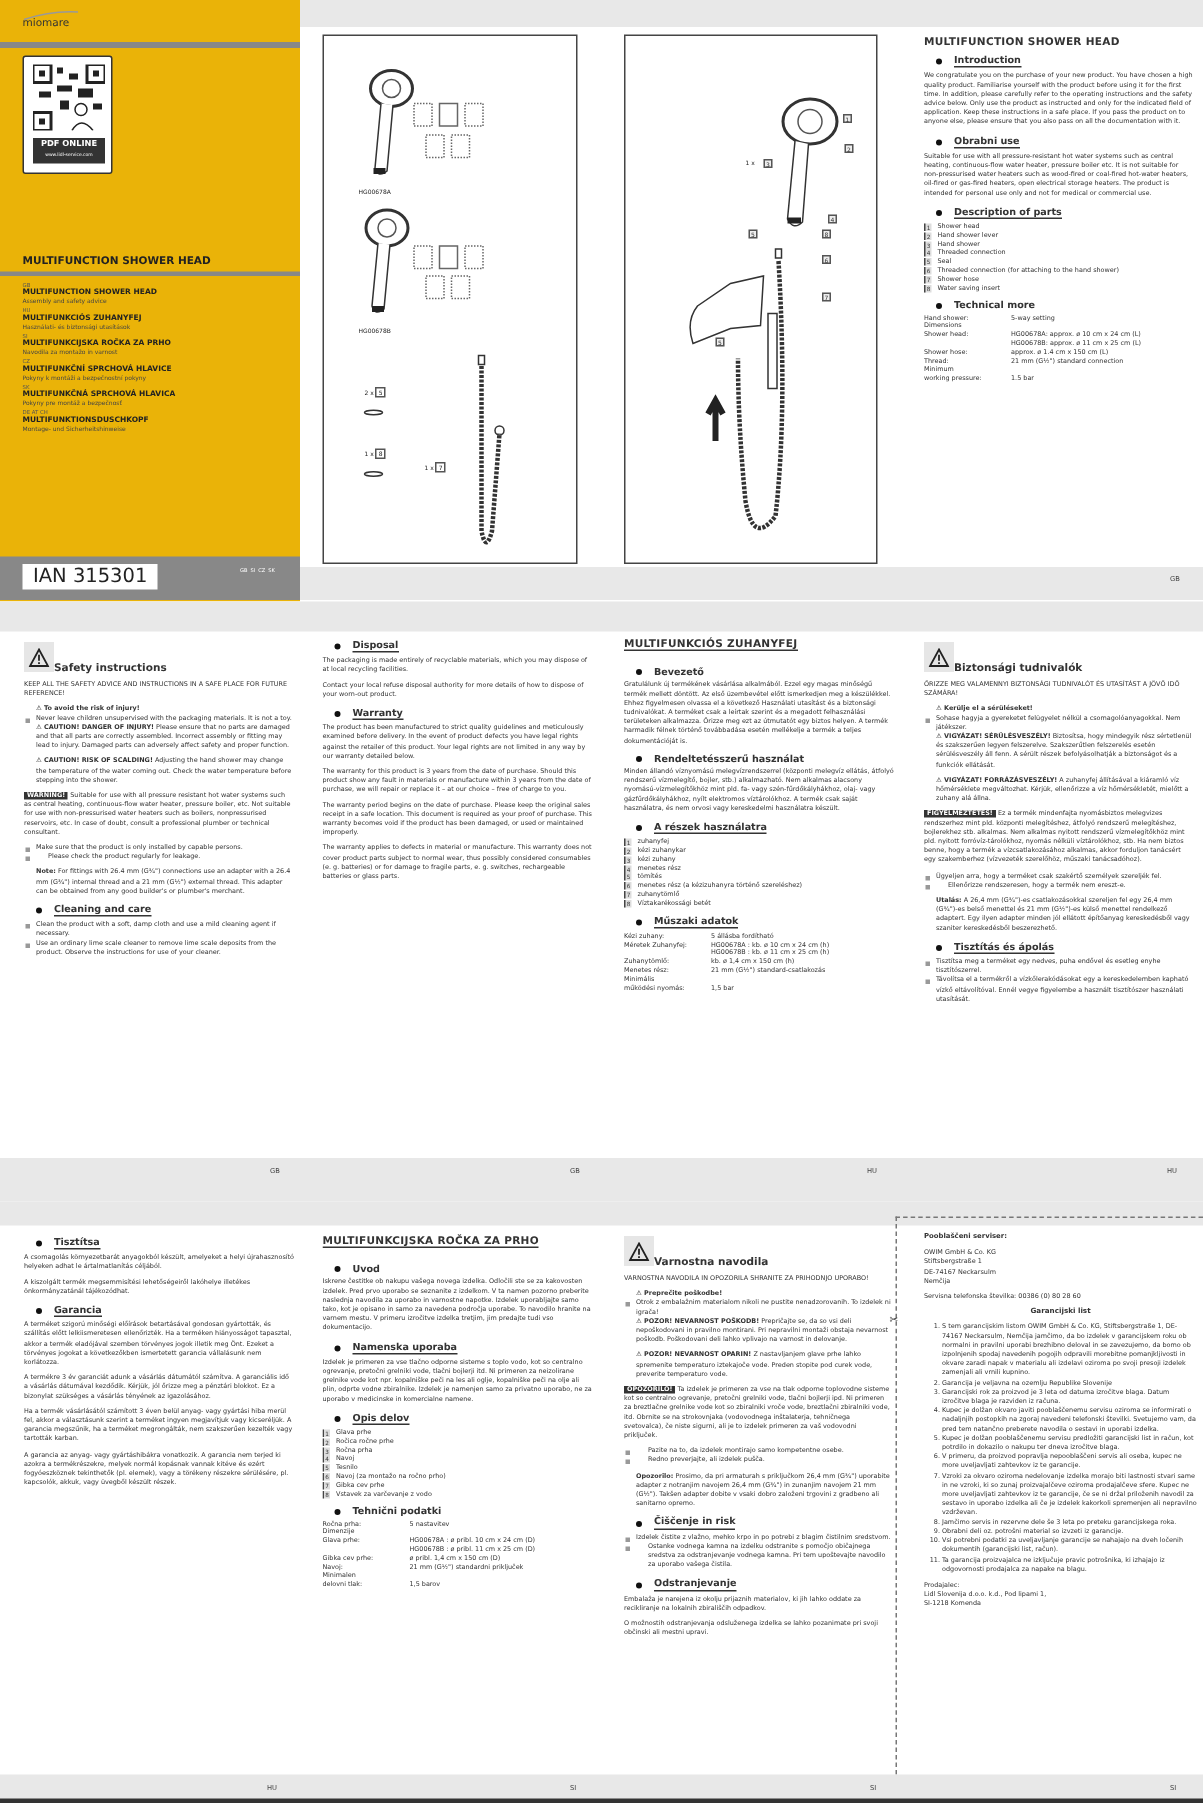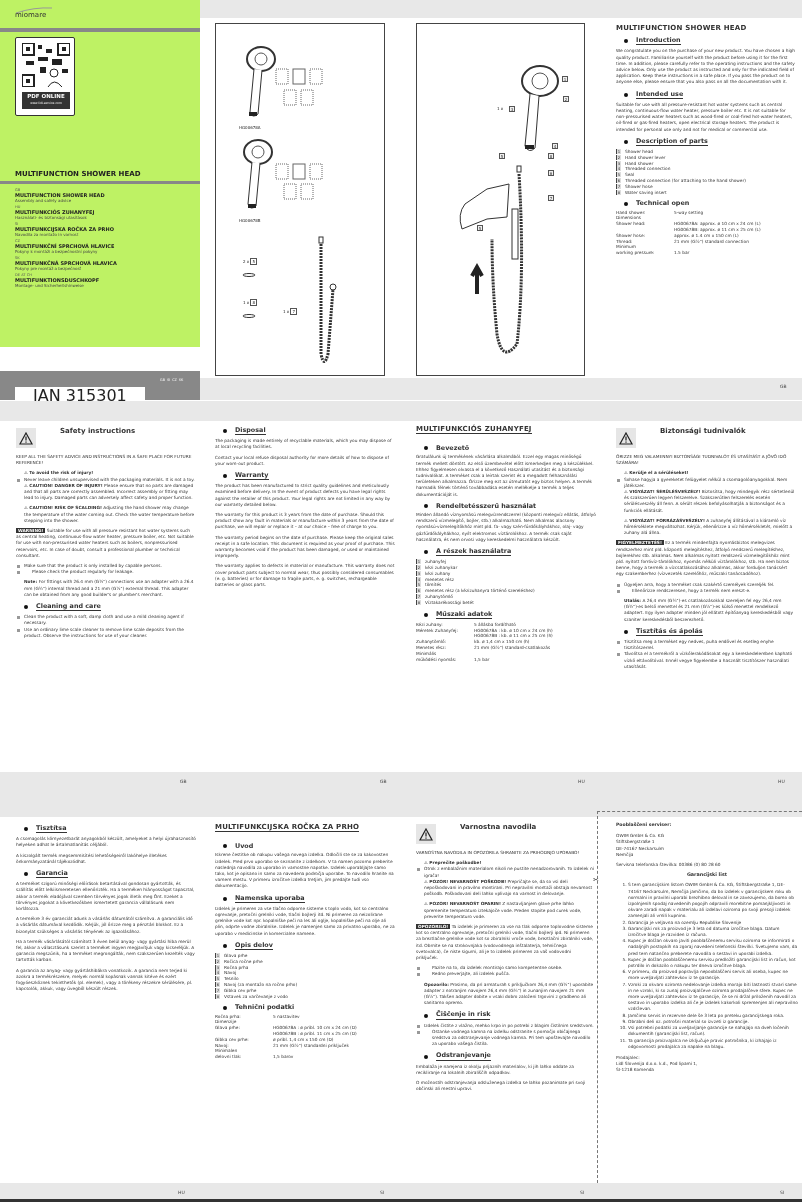--- a/index.html
+++ b/index.html
@@ -9,21 +9,21 @@
 .topband{position:absolute;left:0;top:0;width:802px;height:18px;background:#e8e8e8}
 .botband{position:absolute;left:0;bottom:0;width:802px;height:30px;background:#e8e8e8}
 .pg{position:absolute;top:18px;width:200px;height:353px;overflow:hidden}
 .txt{font-size:4.3px;line-height:6.2px;color:#333}
 .p{margin-bottom:4px}
 .h2{font-size:6.4px;font-weight:bold;margin:5px 0 3px 8px;display:flex;align-items:center;gap:8px}
 .h2 .dot{width:4px;height:4px;border-radius:50%;background:#111;display:inline-block}
 .h2 span.u{border-bottom:0.6px solid #333;padding-bottom:1px}
 .ttl{font-size:7px;font-weight:bold;margin:4px 0 6px;letter-spacing:0.2px}
 .ttl.u{border-bottom:0.8px solid #333;display:inline-block;padding-bottom:1px}
-.safety-h{display:flex;align-items:flex-start;gap:24px;margin:4px 0 6px}
+.safety-h{display:flex;align-items:flex-end;gap:0;margin:4px 0 6px}
 .warnbox{width:20px;height:20px;background:#e6e6e6;display:flex;align-items:center;justify-content:center}
 .safety-h .t{font-size:7px;font-weight:bold}
 .parts .row{display:flex;gap:4px;line-height:5.8px;font-size:4.3px}
 .parts .n{display:inline-block;width:5px;height:5px;background:#ddd;font-size:3.8px;text-align:center;line-height:5px;border-left:0.6px solid #444}
 .tech .row{display:flex;font-size:4.3px;line-height:5.8px}
 .tech .k{width:58px;flex:none}
 .bul{padding-left:8px;position:relative}
 .bul:before{content:"";position:absolute;left:1px;top:2px;width:3px;height:3px;background:#999}
 .ind{padding-left:8px}
 .lang{position:absolute;font-size:4.5px;color:#444}
@@ -31,21 +31,21 @@
 .frame{position:absolute;border:1px solid #444;background:#fff}
 .callout{position:absolute;font-size:4px;color:#333;border:0.5px solid #555;background:#eee;width:6px;height:6px;line-height:6px;text-align:center}
 .dashline{position:absolute;border-left:0.8px dashed #777}
 </style>
 </head>
 <body>
 
 <div class="sheet sheet1">
   <div class="topband" style="height:18px"></div>
 
-  <div style="position:absolute;left:0;top:0;width:200px;height:347px;background:#bef264">
+  <div style="position:absolute;left:0;top:0;width:200px;height:401px;background:#eab308">
     <svg style="position:absolute;left:14px;top:6px" width="40" height="8">
         <path d="M2 7 Q20 1 38 2" stroke="#999" stroke-width="1" fill="none"></path>
       </svg>
     <div style="position:absolute;left:15px;top:11px;font-size:7px;color:#333">miomare</div>
     <div style="position:absolute;left:0;top:28px;width:200px;height:4px;background:#888"></div>
     <div style="position:absolute;left:15px;top:37px;width:60px;height:79px;border:1px solid #333;border-radius:2px;background:#fff">
       <svg width="48" height="44" style="position:absolute;left:6px;top:5px">
         <rect x="0" y="0" width="12" height="12" fill="none" stroke="#222" stroke-width="2"></rect>
           <rect x="4" y="4" width="4" height="4" fill="#222"></rect>
         <rect x="36" y="0" width="12" height="12" fill="none" stroke="#222" stroke-width="2"></rect>
@@ -95,21 +95,21 @@
           <div style="font-size:5px;font-weight:bold">MULTIFUNKČNÁ SPRCHOVÁ HLAVICA</div>
           <div style="font-size:4px;color:#444">Pokyny pre montáž a bezpečnosť</div>
         </div>
       <div style="margin-bottom:2px">
           <div style="font-size:3.6px;color:#555">DE AT CH</div>
           <div style="font-size:5px;font-weight:bold">MULTIFUNKTIONSDUSCHKOPF</div>
           <div style="font-size:4px;color:#444">Montage- und Sicherheitshinweise</div>
         </div>
     </div>
     <div style="position:absolute;left:0;top:371px;width:200px;height:29px;background:#888">
-      <div style="position:absolute;left:15px;top:16px;background:#fff;padding:0 18px;font-size:16px;line-height:17px;color:#222">IAN 315301</div>
+      <div style="position:absolute;left:15px;top:5px;background:#fff;padding:0 7px;font-size:13px;line-height:17px;color:#222">IAN 315301</div>
       <div style="position:absolute;left:160px;top:7px;font-size:3.4px;color:#fff;width:26px;display:flex;flex-wrap:wrap;gap:2px">
         <span>GB</span>
           <span>SI</span>
           <span>CZ</span>
           <span>SK</span>
       </div>
     </div>
   </div>
 
   <div class="frame" style="left:215px;top:23px;width:170px;height:353px">
@@ -171,21 +171,21 @@
 
   <div class="pg txt" style="left:616px;width:180px;top:21px">
     <div class="ttl">MULTIFUNCTION SHOWER HEAD</div>
     <div class="h2">
         <span class="dot"></span>
         <span class="u">Introduction</span>
       </div>
     <div class="p">We congratulate you on the purchase of your new product. You have chosen a high quality product. Familiarise yourself with the product before using it for the first time. In addition, please carefully refer to the operating instructions and the safety advice below. Only use the product as instructed and only for the indicated field of application. Keep these instructions in a safe place. If you pass the product on to anyone else, please ensure that you also pass on all the documentation with it.</div>
     <div class="h2">
         <span class="dot"></span>
-        <span class="u">Intended use</span>
+        <span class="u">Obrabni use</span>
       </div>
     <div class="p">Suitable for use with all pressure-resistant hot water systems such as central heating, continuous-flow water heater, pressure boiler etc. It is not suitable for non-pressurised water heaters such as wood-fired or coal-fired hot-water heaters, oil-fired or gas-fired heaters, open electrical storage heaters. The product is intended for personal use only and not for medical or commercial use.</div>
     <div class="h2">
         <span class="dot"></span>
         <span class="u">Description of parts</span>
       </div>
     <div class="parts">
       <div class="row">
           <span class="n">1</span>
           <span>Shower head</span>
@@ -214,21 +214,21 @@
           <span class="n">7</span>
           <span>Shower hose</span>
         </div>
       <div class="row">
           <span class="n">8</span>
           <span>Water saving insert</span>
         </div>
     </div>
     <div class="h2">
         <span class="dot"></span>
-        <span>Technical open</span>
+        <span>Technical more</span>
       </div>
     <div class="tech">
       <div class="row">
           <span class="k">Hand shower:</span>
           <span>5-way setting</span>
         </div>
       <div class="row">
           <span class="k">Dimensions</span>
           <span></span>
         </div>

